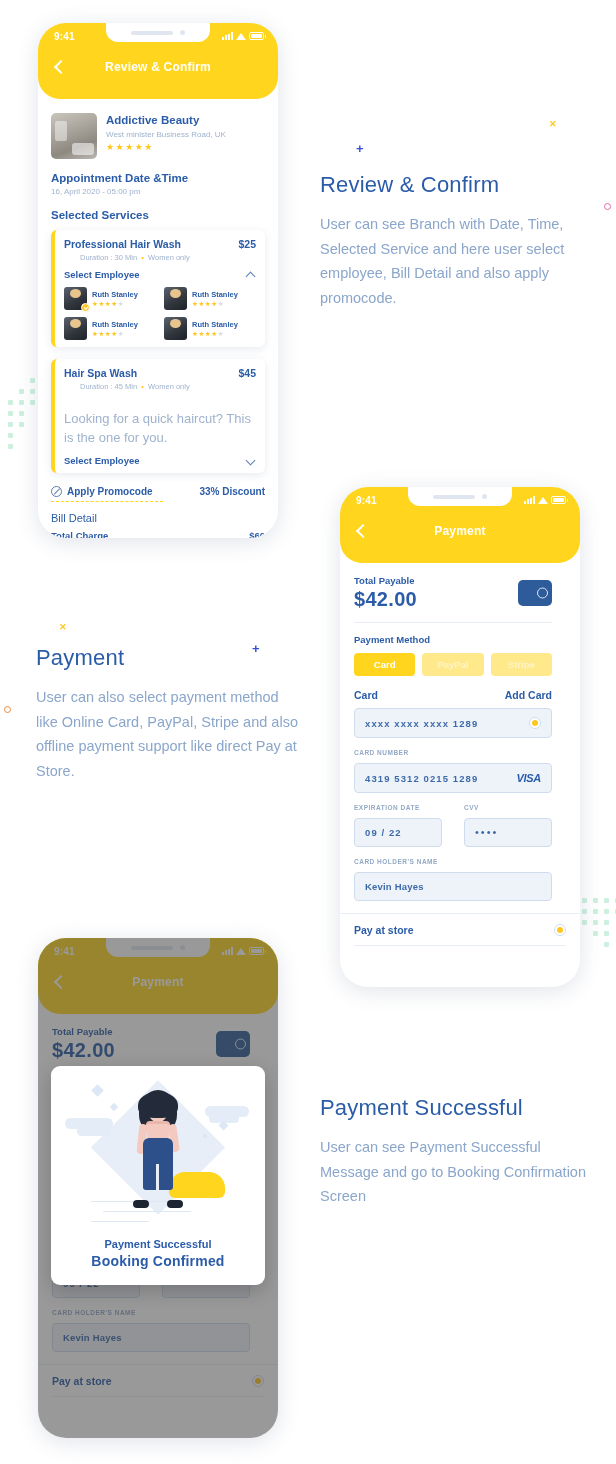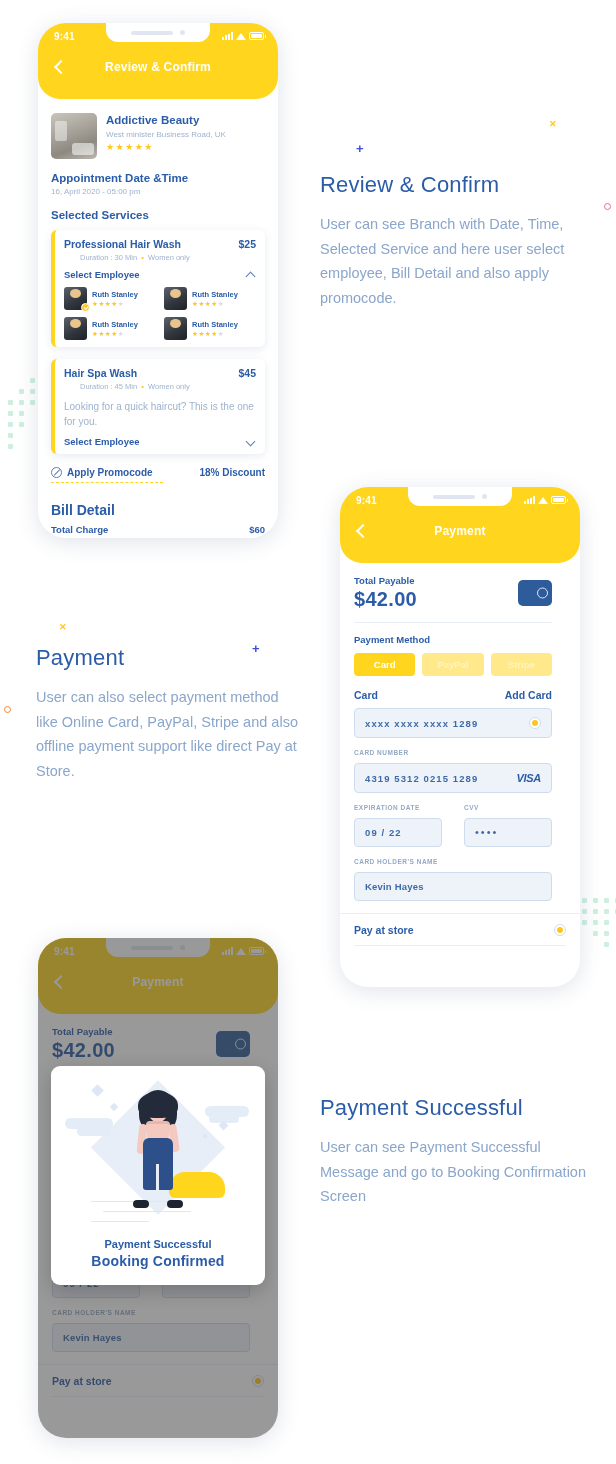--- a/index.html
+++ b/index.html
@@ -95,21 +95,21 @@
   .svc-card {
     margin-top: 9px; border-radius: 6px; background: #fff;
     box-shadow: 0 2px 9px rgba(70,95,140,0.13);
     border-left: 4px solid #FFD51E; padding: 8px 9px 7px 9px;
   }
   .svc-top { display: flex; justify-content: space-between; align-items: baseline; }
   .svc-name { font-size: 10.5px; font-weight: 700; color: #2b5ca8; }
   .svc-price{ font-size: 10.5px; font-weight: 700; color: #2b5ca8; }
   .svc-meta { font-size: 7.5px; color: #9fb3cd; margin-top: 3px; padding-left: 16px; }
   .svc-meta .dot { color: #FFC71E; }
-  .svc-desc { font-size: 10px; color: #9fb3cd; margin-top: 9px; line-height: 1.45; }
+  .svc-desc { font-size: 13px; color: #9fb3cd; margin-top: 19px; line-height: 1.45; }
   .svc-emp-row {
     display: flex; justify-content: space-between; align-items: center;
     margin-top: 7px; cursor: pointer;
   }
   .svc-emp-lbl { font-size: 9.5px; font-weight: 700; color: #2b5ca8; }
   .chev { width: 9px; height: 9px; position: relative; }
   .chev::before{content:'';position:absolute;left:0;top:1px;width:6px;height:6px;
     border-right:1.6px solid #5b7fb5;border-bottom:1.6px solid #5b7fb5;transform:rotate(45deg);}
   .chev.up::before{ transform: rotate(-135deg); top: 3px; }
 
@@ -134,21 +134,21 @@
   
   .promo-row { display: flex; justify-content: space-between; align-items: center; margin-top: 13px; }
   .promo-left{ display: flex; align-items: center; gap: 5px; cursor: pointer; }
   .promo-ic {
     width: 11px; height: 11px; border-radius: 50%; border: 1.2px solid #5b7fb5; position: relative;
   }
   .promo-ic::after{content:'';position:absolute;left:1px;top:4.2px;width:8px;height:1.2px;background:#5b7fb5;transform:rotate(-45deg);}
   .promo-lbl{ font-size: 10px; font-weight: 700; color: #2b5ca8; }
   .promo-disc{ font-size: 10px; font-weight: 700; color: #2b5ca8; }
   .dashline { border-bottom: 1.4px dashed #FFD51E; margin-top: 4px; width: 112px; }
-  .bill-title { font-size: 14px; font-weight: 700; color: #2b5ca8; margin-top: 19px; }
+  .bill-title { font-size: 11px; font-weight: 400; color: #2b5ca8; margin-top: 10px; }
   .bill-row { display:flex; justify-content: space-between; font-size: 9.5px; font-weight:700; color:#2b5ca8; margin-top: 6px; }
 
   
   .pay-sec { padding: 12px 28px 0 14px; }
   .pay-lbl { font-size: 9.5px; font-weight: 700; color: #2b5ca8; }
   .pay-amt { font-size: 20px; font-weight: 700; color: #2b5ca8; margin-top: 2px; letter-spacing: .3px; }
   .pay-top { display: flex; justify-content: space-between; align-items: center; }
   .wallet {
     width: 34px; height: 26px; background: #2e5c9a; border-radius: 5px; position: relative;
   }
@@ -394,21 +394,21 @@
           <div class="svc-emp-lbl">Select Employee</div>
           <div class="chev"></div>
         </div>
       </div>
 
       <div class="promo-row">
         <div class="promo-left">
           <div class="promo-ic"></div>
           <div class="promo-lbl">Apply Promocode</div>
         </div>
-        <div class="promo-disc">18% Discount</div>
+        <div class="promo-disc">33% Discount</div>
       </div>
       <div class="dashline"></div>
 
       <div class="bill-title">Bill Detail</div>
       <div class="bill-row">
         <span>Total Charge</span>
         <span>$60</span>
       </div>
     </div>
   </div>

